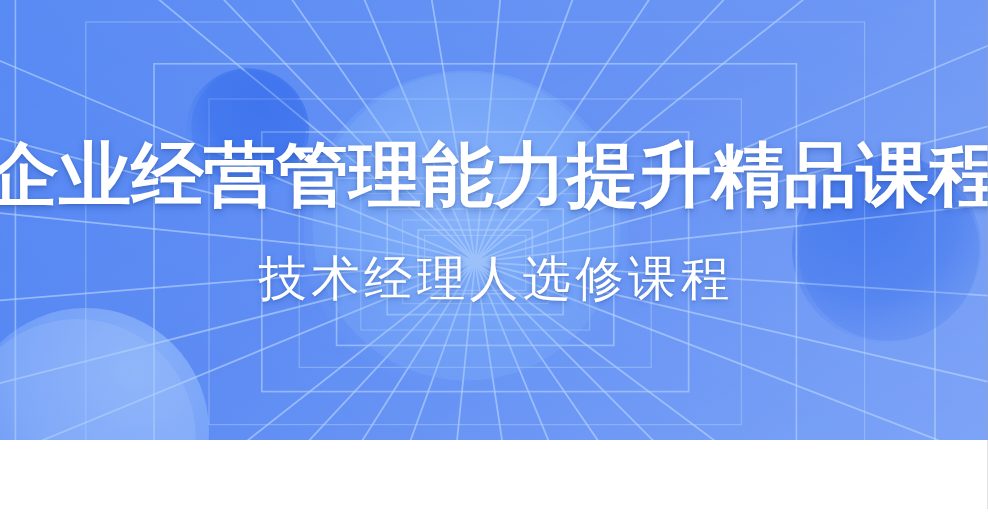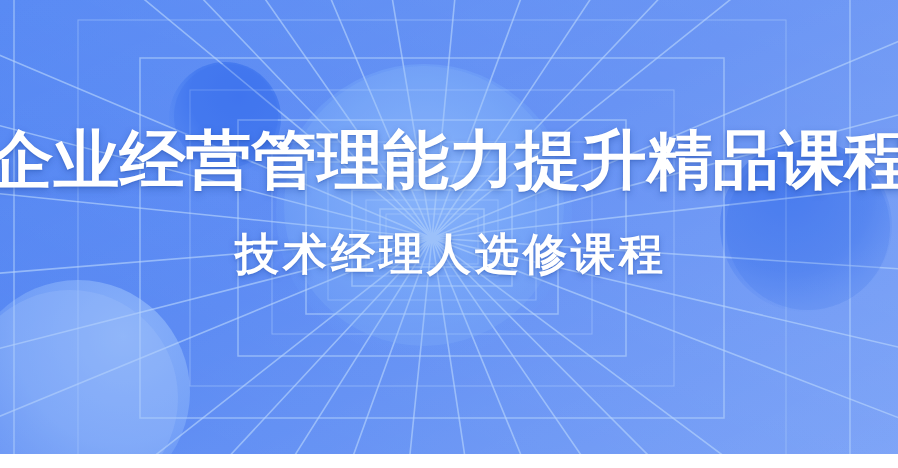--- a/index.html
+++ b/index.html
@@ -3,21 +3,21 @@
 <meta charset="utf-8">
 <style>
   html, body {
     margin: 0;
     padding: 0;
     background: #ffffff;
   }
   #banner {
     position: relative;
     width: 898px;
-    height: 454px;
+    height: 400px;
     overflow: hidden;
     background: #737373;
     font-family: "Liberation Sans", "DejaVu Sans", sans-serif;
   }
   #bg-svg {
     position: absolute;
     inset: 0;
     width: 898px;
     height: 468px;
     display: block;
@@ -43,21 +43,21 @@
     text-shadow:
       0 3px 7px rgba(30, 70, 160, 0.38),
       0 1px 2px rgba(30, 70, 160, 0.30);
     margin: 0;
     transform: scaleX(1.03);
   }
   #sub-title {
     color: #ffffff;
     font-family: "DejaVu Serif", "Liberation Serif", serif;
     font-size: 44px;
-    font-weight: 700;
+    font-weight: 400;
     letter-spacing: 4px;
     line-height: 1.05;
     white-space: nowrap;
     text-shadow:
       0 2px 6px rgba(30, 70, 160, 0.34),
       0 1px 2px rgba(30, 70, 160, 0.26);
     margin: 38px 0 0 0;
     padding-left: 4px;
   }
 </style>

